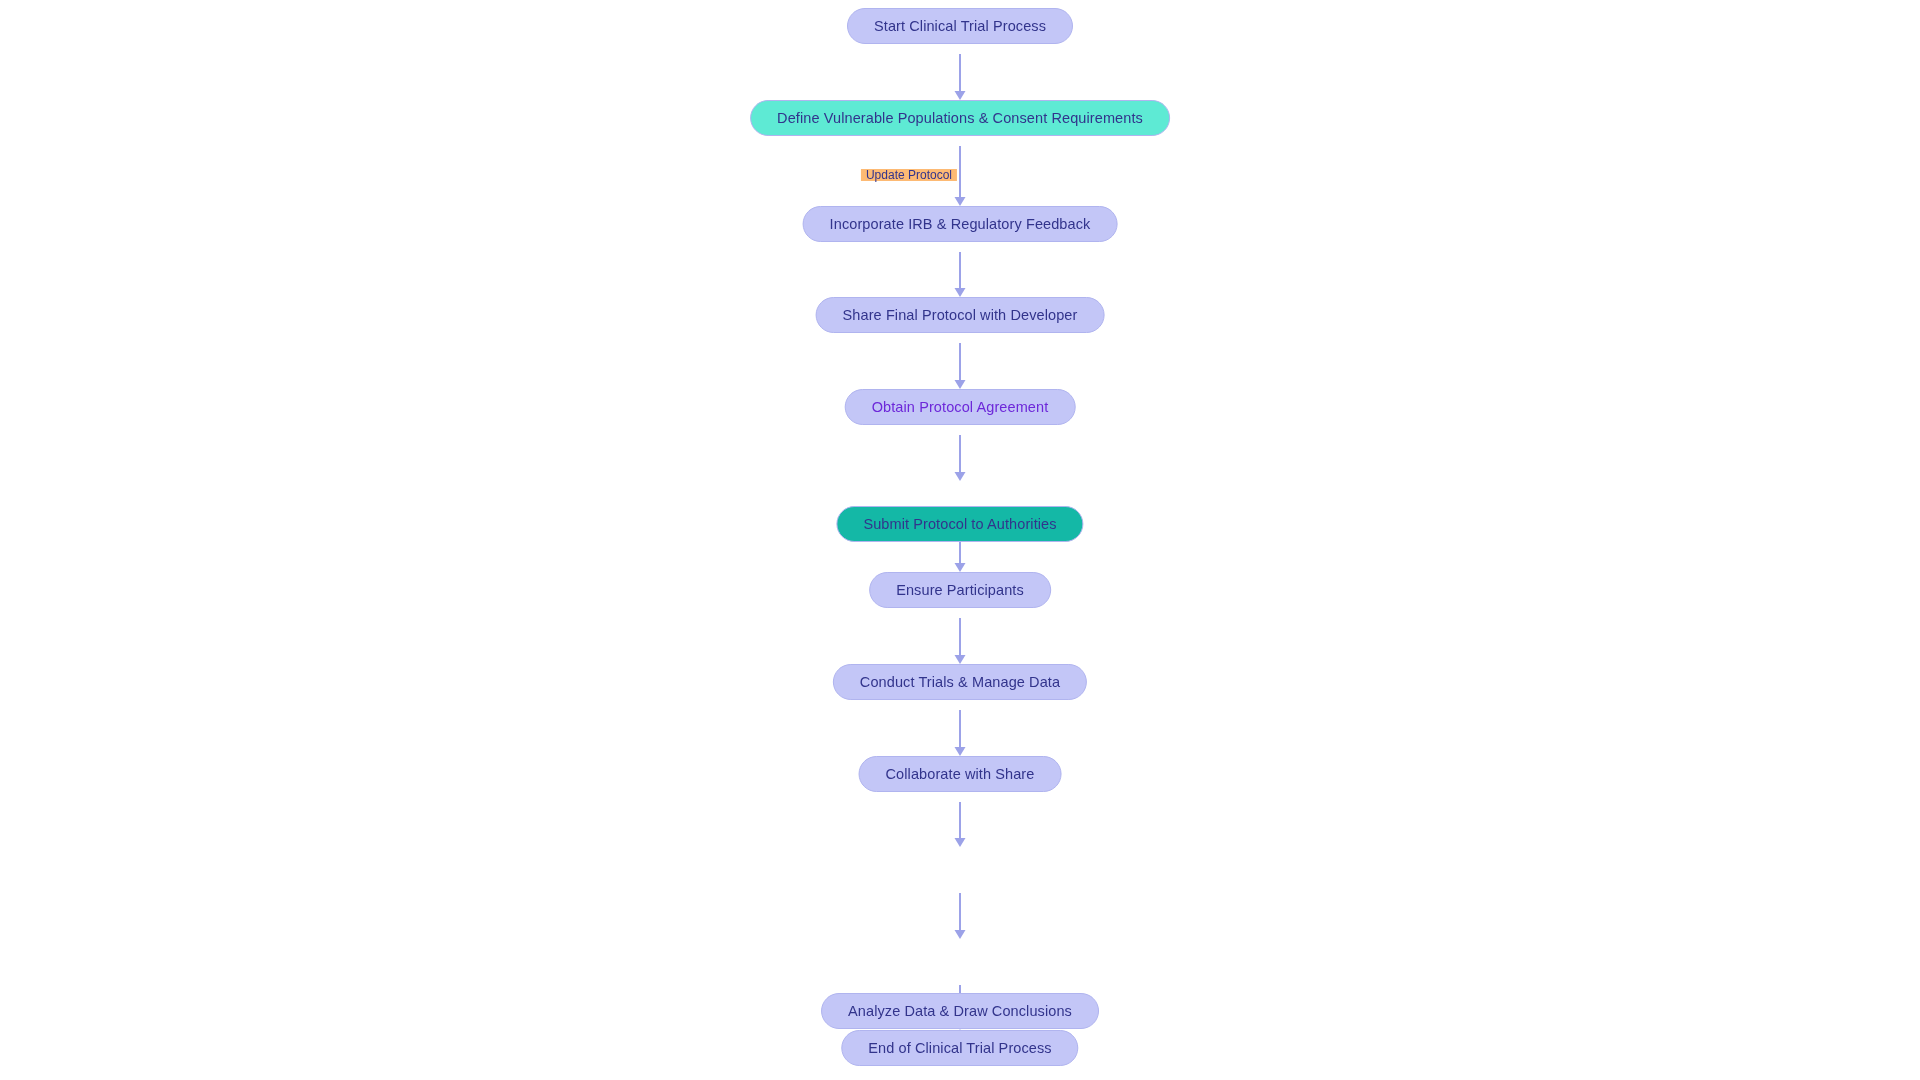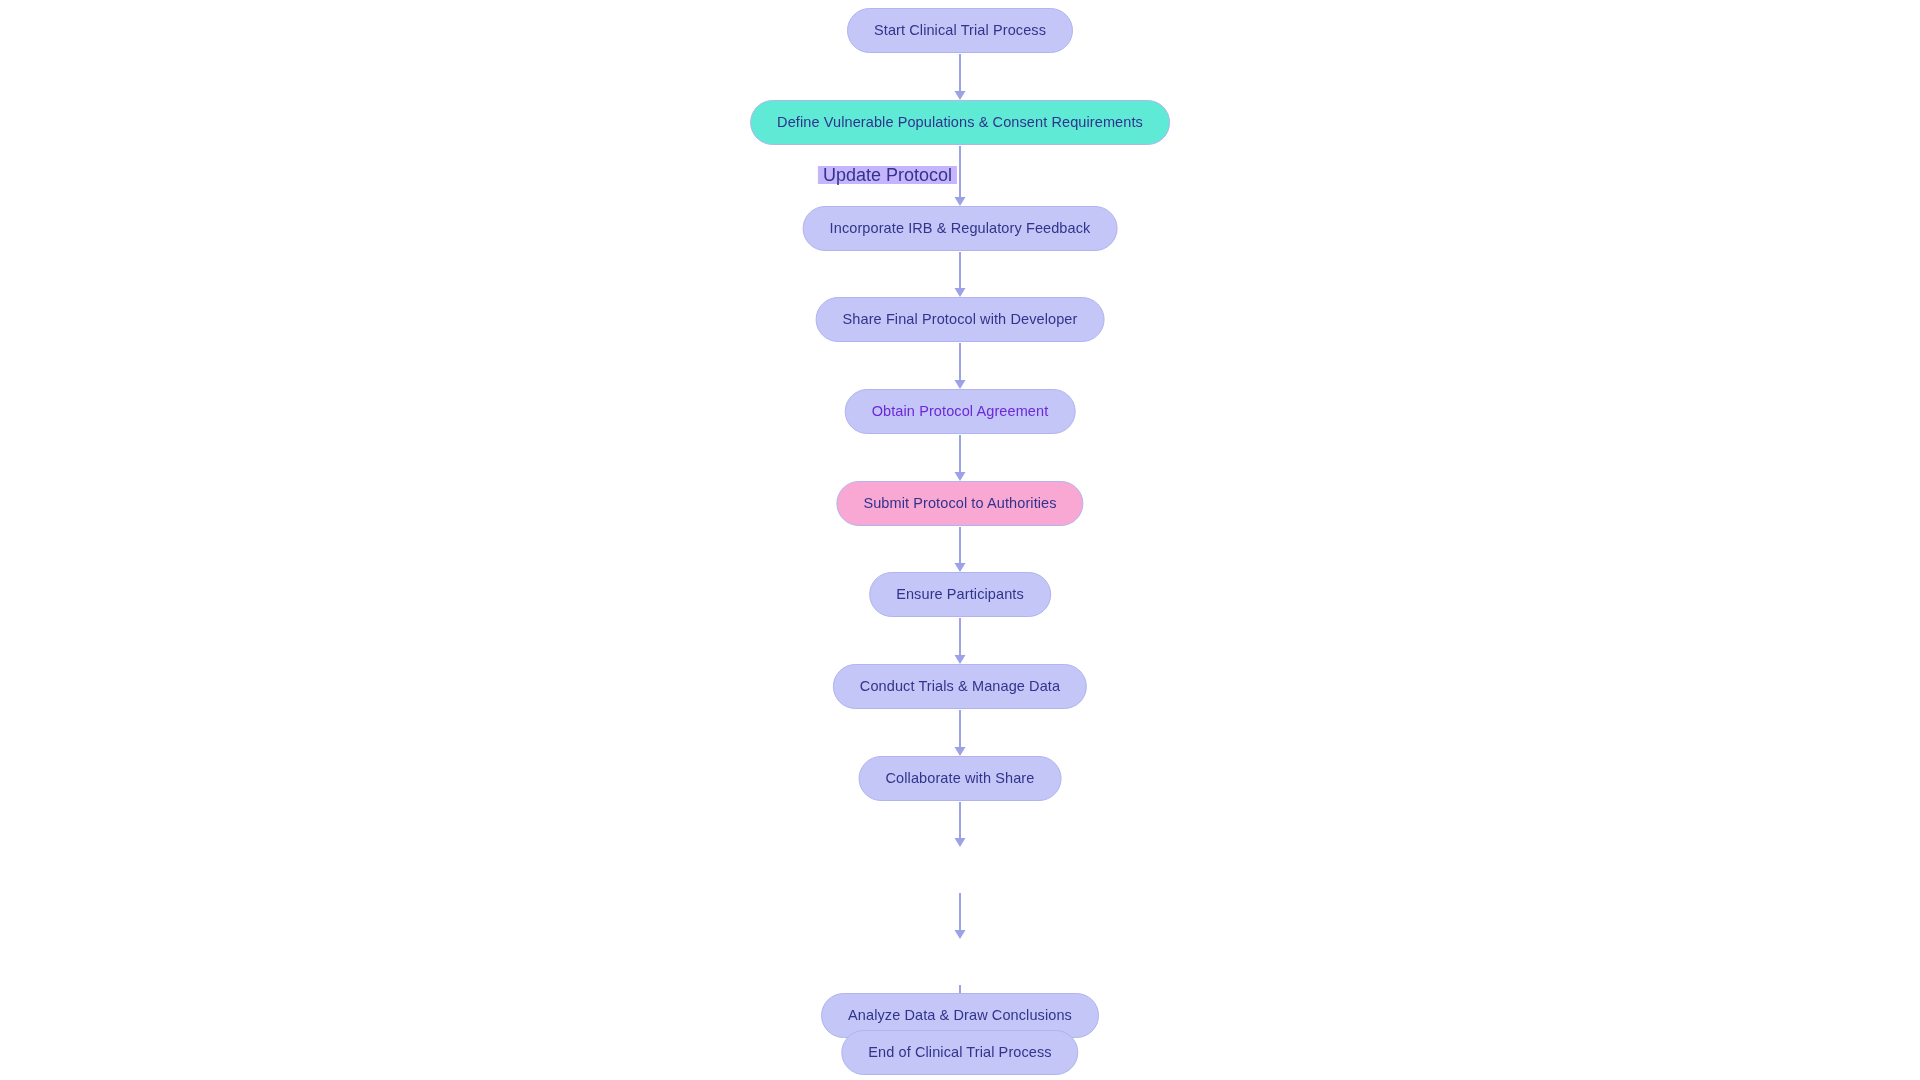--- a/index.html
+++ b/index.html
@@ -24,21 +24,21 @@
 
   
   .node {
     position: absolute;
     left: 50%;
     transform: translateX(-50%);
     box-sizing: border-box;
     display: flex;
     align-items: center;
     justify-content: center;
-    height: 45px;
+    height: 36px;
     border-radius: 23px;
     background: #c3c6f7;
     border: 1px solid #b0b4ef;
     color: #32348c;
     font-size: 14.5px;
     font-weight: 400;
     letter-spacing: 0.1px;
     white-space: nowrap;
     padding: 0 26px;
     user-select: none;
@@ -59,23 +59,23 @@
   }
   .edge svg {
     display: block;
     overflow: visible;
   }
 
   .edge-label {
     position: absolute;
     transform: translate(-100%, -50%);
     color: #32348c;
-    font-size: 18px;
+    font-size: 12px;
     white-space: nowrap;
-    background: #c4b5fd;
+    background: #fdba74;
     padding: 0 5px;
     line-height: 1;
     user-select: none;
   }
 </style>
 </head>
 <body>
 
 <div id="flowchart-canvas" style="background: rgb(255, 255, 255);">
     <div class="edge" style="top: 54px; height: 46px;">
@@ -153,21 +153,21 @@
     </div>
     <div class="node" style="top: 206px; background: rgb(195, 198, 247); border-color: rgb(176, 180, 239); color: rgb(50, 52, 140); justify-content: center;">
       <span class="node-label">Incorporate IRB &amp; Regulatory Feedback</span>
     </div>
     <div class="node" style="top: 297px; background: rgb(195, 198, 247); border-color: rgb(176, 180, 239); color: rgb(50, 52, 140);">
       <span class="node-label">Share Final Protocol with Developer</span>
     </div>
     <div class="node" style="top: 389px; background: rgb(195, 198, 247); border-color: rgb(176, 180, 239); color: #6d28d9;">
       <span class="node-label">Obtain Protocol Agreement</span>
     </div>
-    <div class="node" style="top: 481px; background: #f9a8d4; border-color: rgb(176, 180, 239); color: rgb(50, 52, 140);">
+    <div class="node" style="top: 506px; background: #14b8a6; border-color: rgb(176, 180, 239); color: rgb(50, 52, 140);">
       <span class="node-label">Submit Protocol to Authorities</span>
     </div>
     <div class="node" style="top: 572px; background: rgb(195, 198, 247); border-color: rgb(176, 180, 239); color: rgb(50, 52, 140);">
       <span class="node-label">Ensure Participants</span>
     </div>
     <div class="node" style="top: 664px; background: rgb(195, 198, 247); border-color: rgb(176, 180, 239); color: rgb(50, 52, 140);">
       <span class="node-label">Conduct Trials &amp; Manage Data</span>
     </div>
     <div class="node" style="top: 756px; background: rgb(195, 198, 247); border-color: rgb(176, 180, 239); color: rgb(50, 52, 140);">
       <span class="node-label">Collaborate with Share</span>

